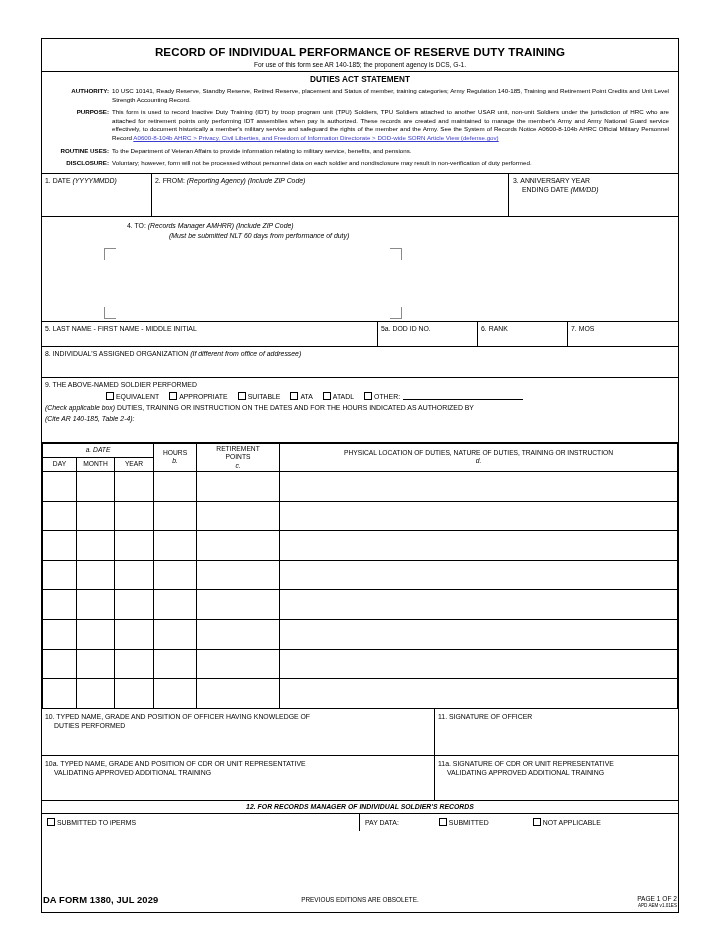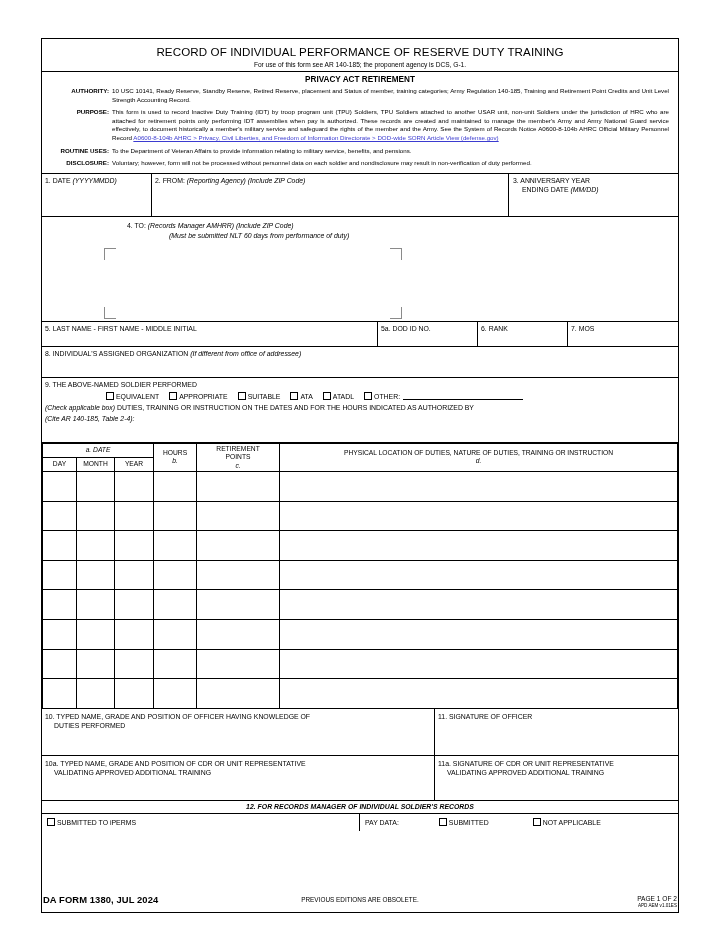--- a/index.html
+++ b/index.html
@@ -30,21 +30,21 @@
   .thickline { border-bottom: 1.4px solid #000; }
 
   
   .hdr {
     text-align: center;
     padding: 4px 0 3px 0;
   }
   .hdr-sub1 { font-size: 8.4px; letter-spacing: .2px; }
   .hdr-title {
     font-size: 11.6px;
-    font-weight: normal;
+    font-weight: bold;
     letter-spacing: .1px;
     margin-top: 2px;
   }
   .hdr-sub2 { font-size: 6.6px; margin-top: 3px; }
 
   
   .pa-title {
     text-align: center;
     font-size: 8.2px;
     font-weight: bold;
@@ -168,21 +168,21 @@
 <body>
 
 <div class="page">
 
   <div class="hdr thickline">
     <div class="hdr-title">RECORD OF INDIVIDUAL PERFORMANCE OF RESERVE DUTY TRAINING</div>
     <div class="hdr-sub2 ">For use of this form see AR 140-185; the proponent agency is DCS, G-1.</div>
   </div>
 
   <div class="thickline">
-    <div class="pa-title">PRIVACY ACT RETIREMENT</div>
+    <div class="pa-title">DUTIES ACT STATEMENT</div>
     <div class="pa-body">
 
       <div class="pa-row">
         <div class="pa-label">AUTHORITY:</div>
         <div class="pa-text">10 USC 10141, Ready Reserve, Standby Reserve, Retired Reserve, placement and Status of member, training categories; Army Regulation 140-185, Training and Retirement Point Credits and Unit Level Strength Accounting Record.</div>
       </div>
 
       <div class="pa-row">
         <div class="pa-label">PURPOSE:</div>
         <div class="pa-text">
@@ -445,19 +445,19 @@
       <span style="display:flex;align-items:center;margin-left:44px;">
         <span class="cbox"></span>
         <span style="font-size:6.9px;">NOT APPLICABLE</span>
       </span>
     </div>
   </div>
 
 </div>
 
 <div class="footer">
-  <div class="f-left">DA FORM 1380, JUL 2024</div>
+  <div class="f-left">DA FORM 1380, JUL 2029</div>
   <div class="f-mid">PREVIOUS EDITIONS ARE OBSOLETE.</div>
   <div class="f-right">
     <div>PAGE 1 OF 2</div>
     <div class="f-ver">APD AEM v1.01ES</div>
   </div>
 </div>
 
 </body></html>

